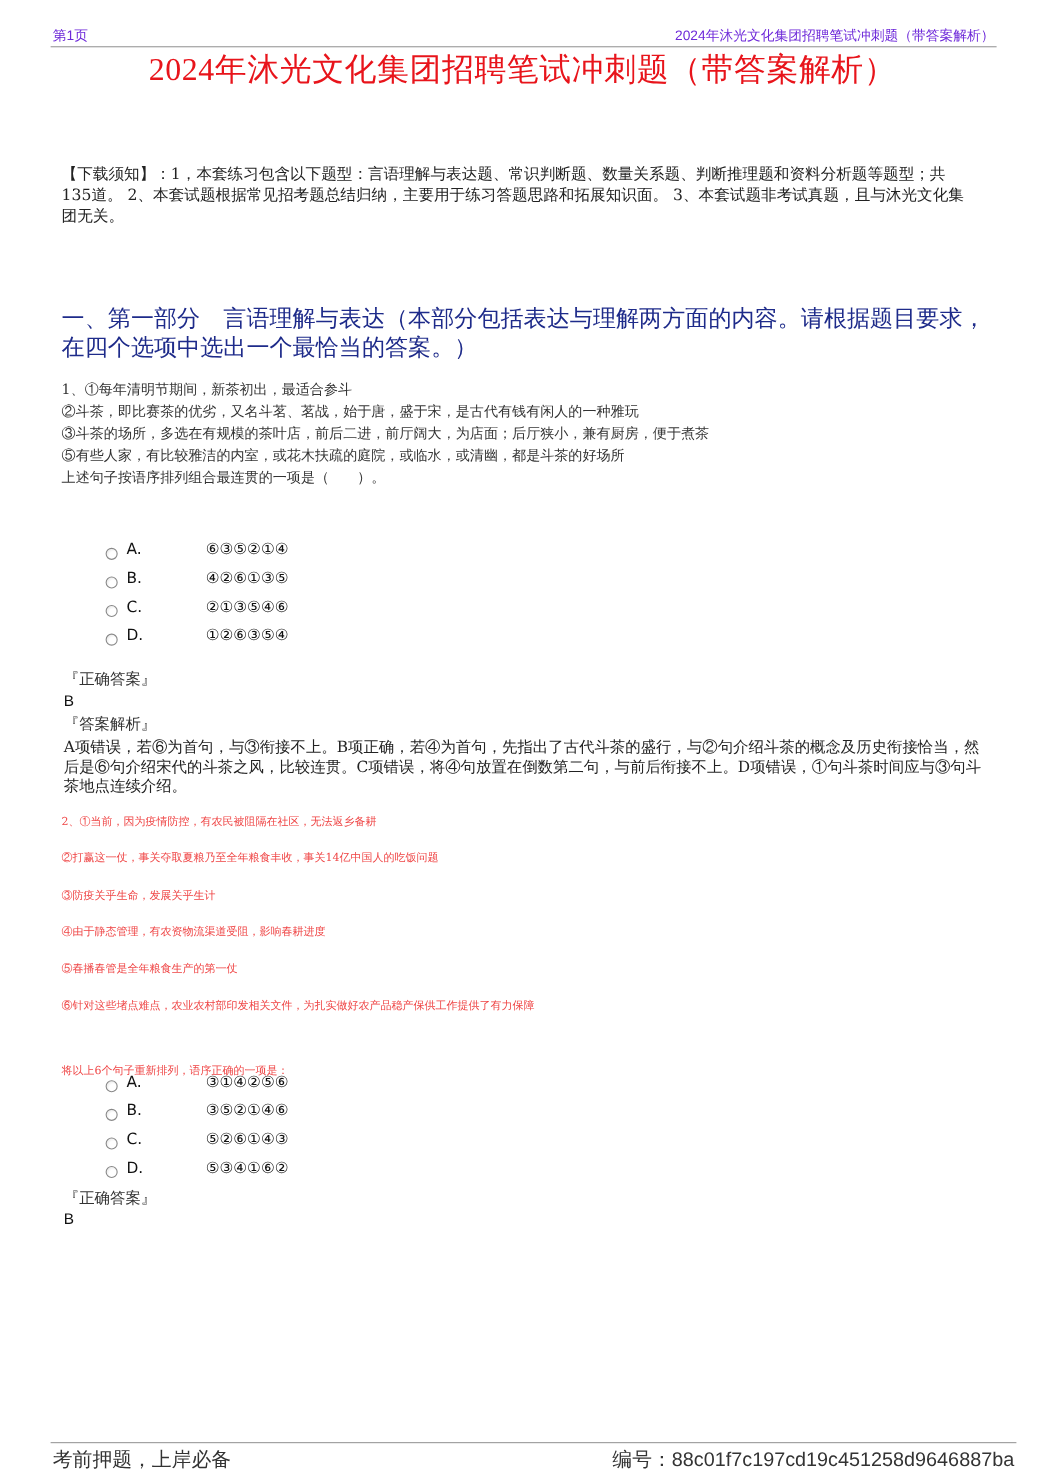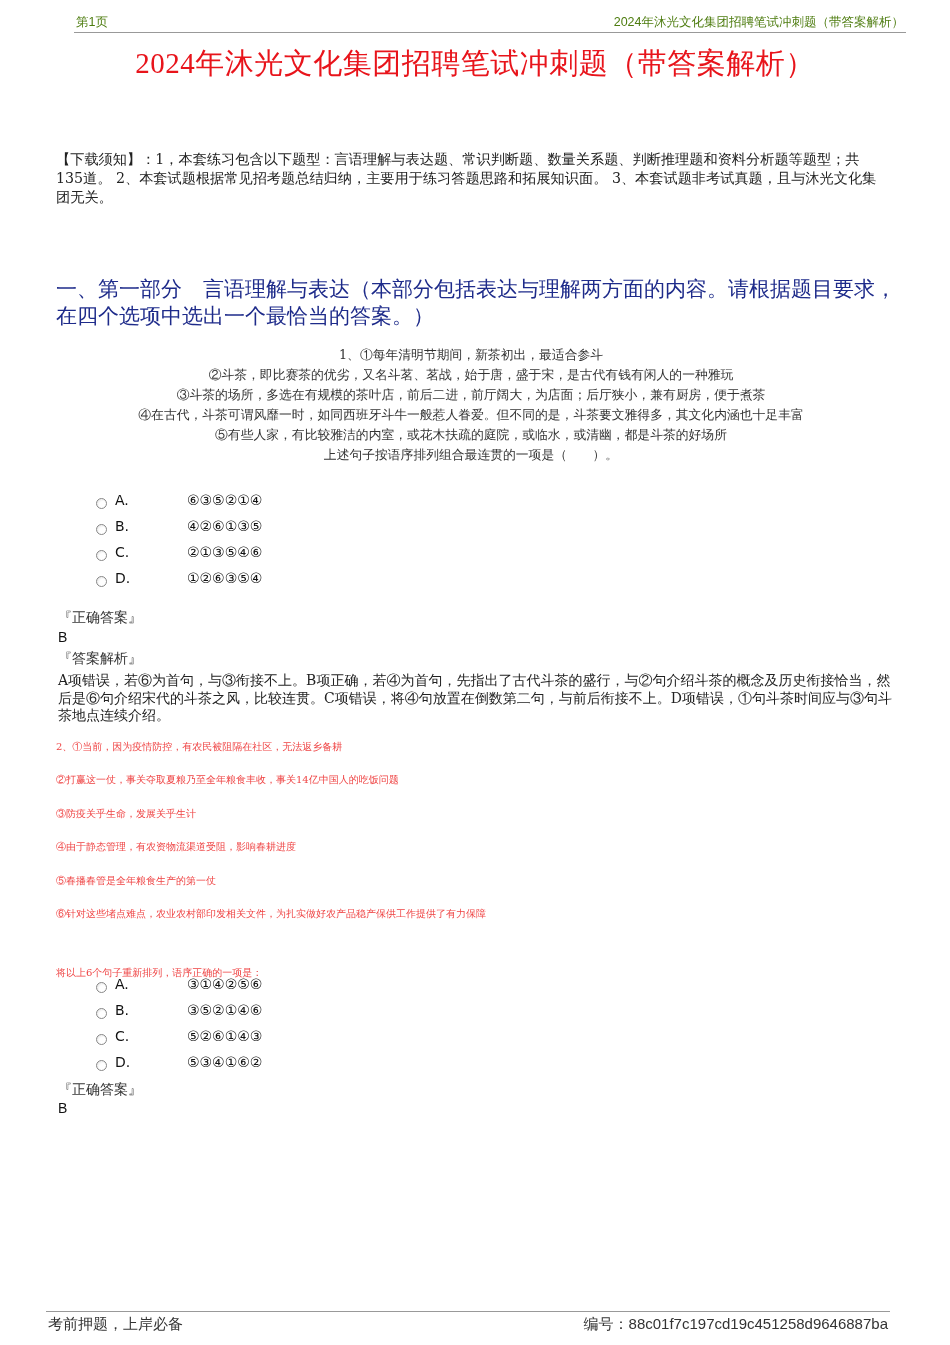--- a/index.html
+++ b/index.html
@@ -1,40 +1,40 @@
 <!DOCTYPE html>
 <html><head>
 <meta charset="utf-8">
 <style>
   html, body { margin: 0; padding: 0; background: #ffffff; }
   body { width: 950px; height: 1345px; position: relative; overflow: hidden;
          font-family: "DejaVu Serif", "Liberation Serif", serif; color: #222; }
-  .page-header { position: absolute; left: 46px; right: 44px; top: 14px; height: 18px;
-                 border-bottom: 1px solid #999; font-size: 12.5px; color: #4d7c0f; margin-left: 28px; }
+  .page-header { position: absolute; left: 46px; right: 44px; top: 24px; height: 18px;
+                 border-bottom: 1px solid #999; font-size: 12.5px; color: #6d28d9; }
   .page-header .left { position: absolute; left: 2px; top: 0; font-family: "Liberation Sans", sans-serif; }
   .page-header .right { position: absolute; right: 2px; top: 0; font-family: "Liberation Sans", sans-serif; }
   .doc-title { position: absolute; left: 0; width: 950px; top: 44px; text-align: center;
                font-size: 29px; color: #e8141b; font-family: "Liberation Serif", "DejaVu Serif", serif; letter-spacing: 0.5px; }
   .notice { position: absolute; left: 56px; width: 830px; top: 150px; font-size: 14.2px; line-height: 19px; color: #222; }
   .section-title { position: absolute; left: 56px; width: 840px; top: 276px; font-size: 21px;
                    line-height: 27px; color: #1e2b8a; }
   .q-block { position: absolute; left: 56px; width: 830px; font-size: 12.8px; line-height: 20px; color: #333; }
-  .q-line { white-space: nowrap; text-align: center; }
+  .q-line { white-space: nowrap; }
   .options { position: absolute; left: 96px; font-family: "DejaVu Sans", "Liberation Sans", sans-serif; font-size: 14px; color: #111; }
   .option { display: flex; align-items: center; height: 26px; }
   .radio { width: 9px; height: 9px; border: 1px solid #888; border-radius: 50%; margin-right: 8px; margin-top: 6px;
            background: radial-gradient(circle at 65% 65%, #fff 40%, #ddd 100%); cursor: pointer; }
   .opt-letter { width: 32px; }
   .opt-seq { letter-spacing: 0px; margin-left: 40px; }
   .answer-label { position: absolute; left: 58px; font-size: 14px; color: #333; }
   .answer-val { position: absolute; left: 58px; font-family: "Liberation Sans", sans-serif; font-size: 14px; color: #111; }
   .analysis { position: absolute; left: 58px; width: 835px; font-size: 14px; line-height: 17.5px; color: #222; }
   .q2-line { position: absolute; left: 56px; font-size: 10px; color: #ef4444; white-space: nowrap; }
-  .page-footer { position: absolute; left: 46px; right: 60px; top: 1311px; height: 22px;
-                 border-top: 1px solid #999; font-size: 15px; color: #333; }
+  .page-footer { position: absolute; left: 46px; right: 26px; top: 1311px; height: 22px;
+                 border-top: 1px solid #999; font-size: 18px; color: #333; }
   .page-footer .left { position: absolute; left: 2px; top: 3px; }
   .page-footer .right { position: absolute; right: 2px; top: 3px; font-family: "Liberation Sans", sans-serif; }
 </style>
 </head>
 <body>
 
 <div class="page-header">
   <span class="left">第1页</span>
   <span class="right">2024年沐光文化集团招聘笔试冲刺题（带答案解析）</span>
 </div>
@@ -42,21 +42,20 @@
 <div class="doc-title">2024年沐光文化集团招聘笔试冲刺题（带答案解析）</div>
 
 <div class="notice">【下载须知】：1，本套练习包含以下题型：言语理解与表达题、常识判断题、数量关系题、判断推理题和资料分析题等题型；共135道。 2、本套试题根据常见招考题总结归纳，主要用于练习答题思路和拓展知识面。 3、本套试题非考试真题，且与沐光文化集团无关。</div>
 
 <div class="section-title">一、第一部分　言语理解与表达（本部分包括表达与理解两方面的内容。请根据题目要求，在四个选项中选出一个最恰当的答案。）</div>
 
 <div class="q-block" style="top:345px;">
   <div class="q-line">1、①每年清明节期间，新茶初出，最适合参斗</div>
   <div class="q-line">②斗茶，即比赛茶的优劣，又名斗茗、茗战，始于唐，盛于宋，是古代有钱有闲人的一种雅玩</div>
   <div class="q-line">③斗茶的场所，多选在有规模的茶叶店，前后二进，前厅阔大，为店面；后厅狭小，兼有厨房，便于煮茶</div>
-  <div class="q-line">④在古代，斗茶可谓风靡一时，如同西班牙斗牛一般惹人眷爱。但不同的是，斗茶要文雅得多，其文化内涵也十足丰富</div>
   <div class="q-line">⑤有些人家，有比较雅洁的内室，或花木扶疏的庭院，或临水，或清幽，都是斗茶的好场所</div>
   <div class="q-line">上述句子按语序排列组合最连贯的一项是（　　）。</div>
 </div>
 
 <div class="options" style="top:487px;">
   <div class="option">
     <span class="radio"></span>
     <span class="opt-letter">A.</span>
     <span class="opt-seq">⑥③⑤②①④</span>
   </div>

